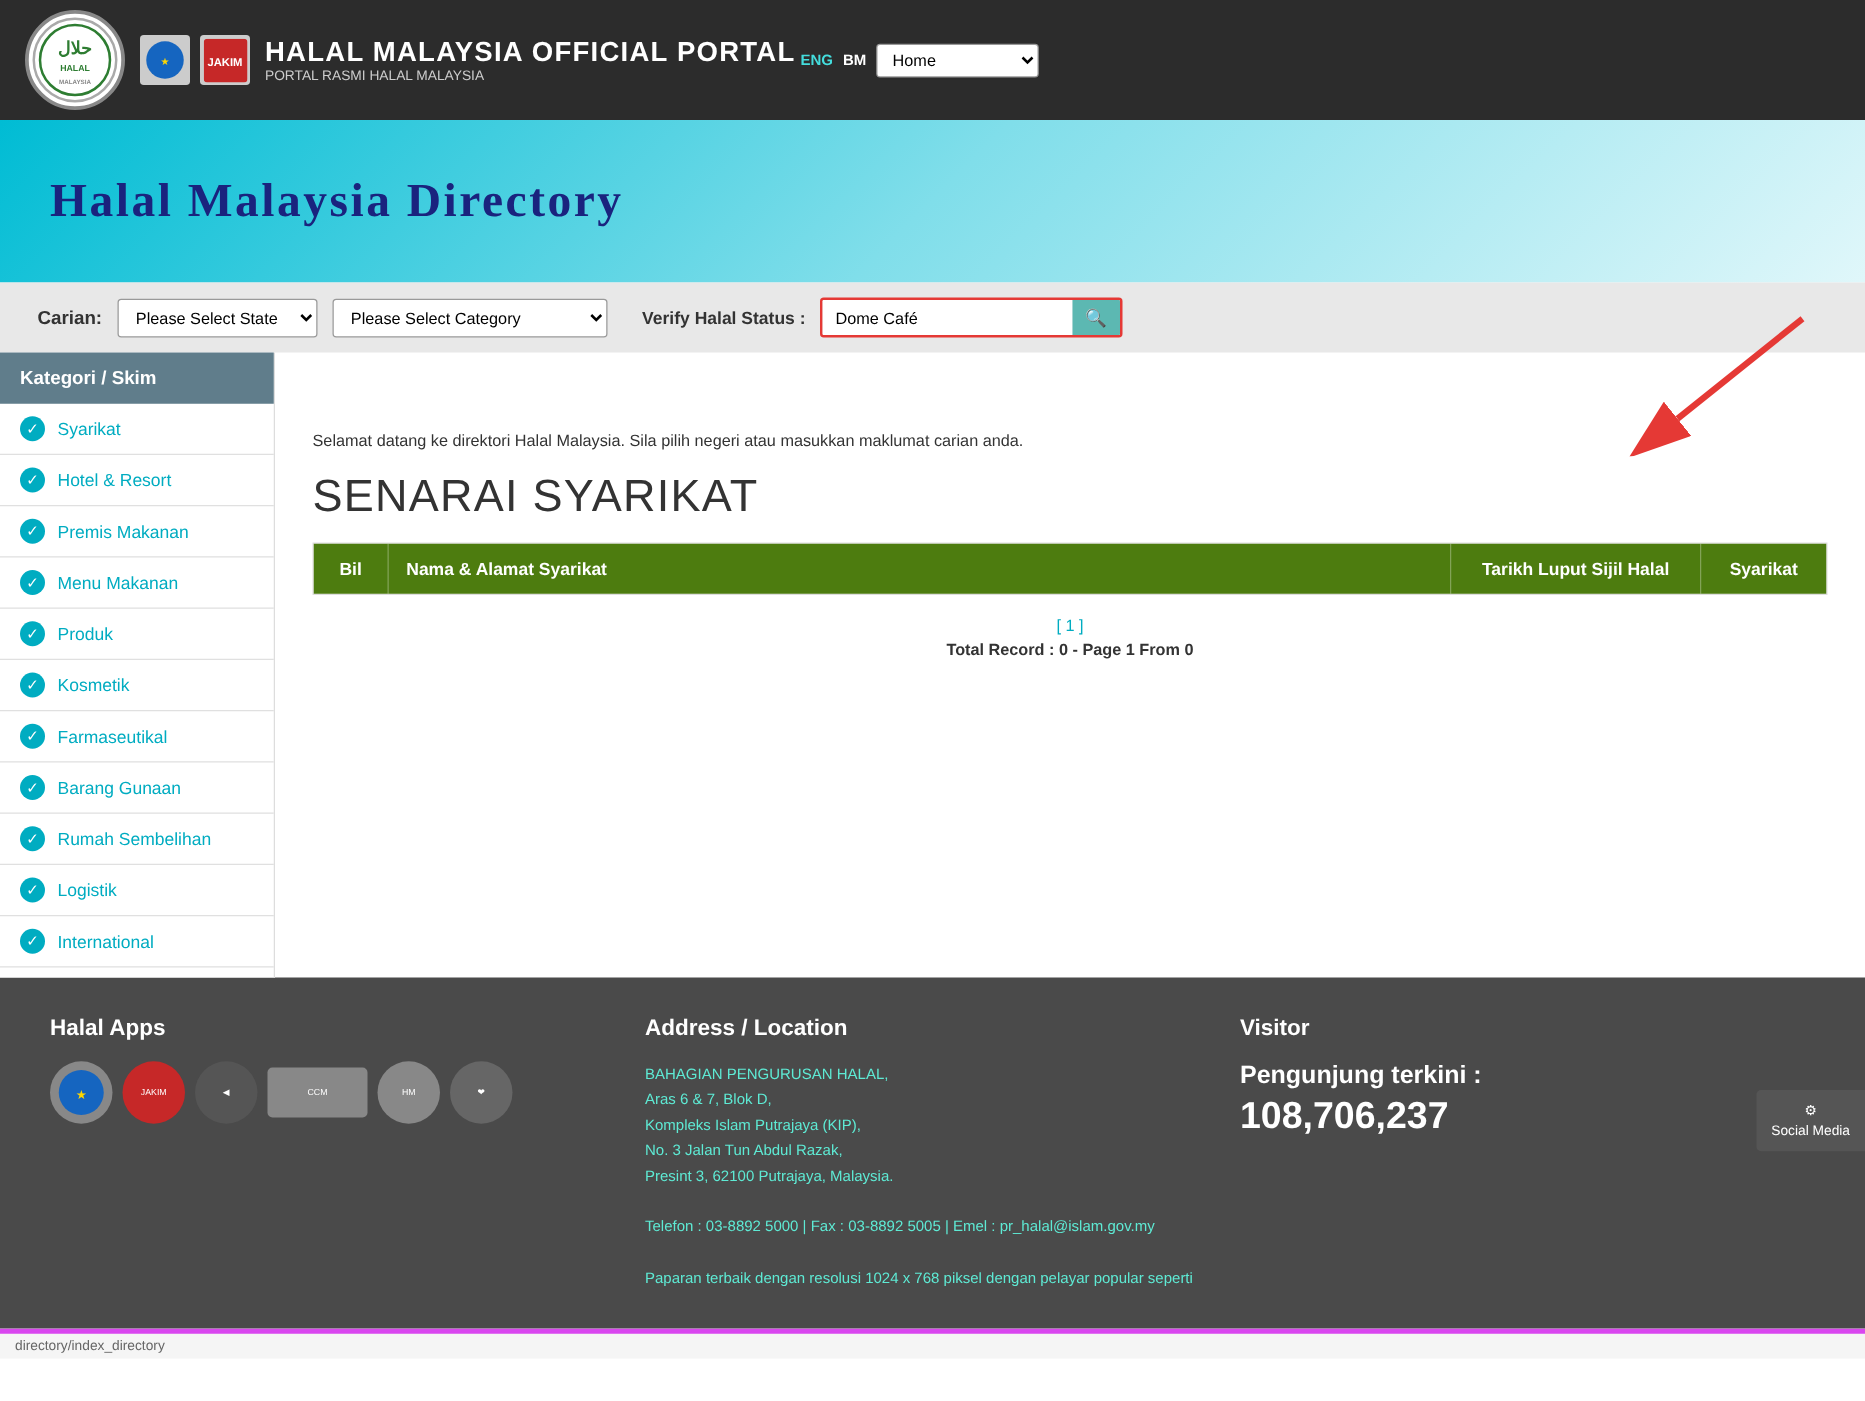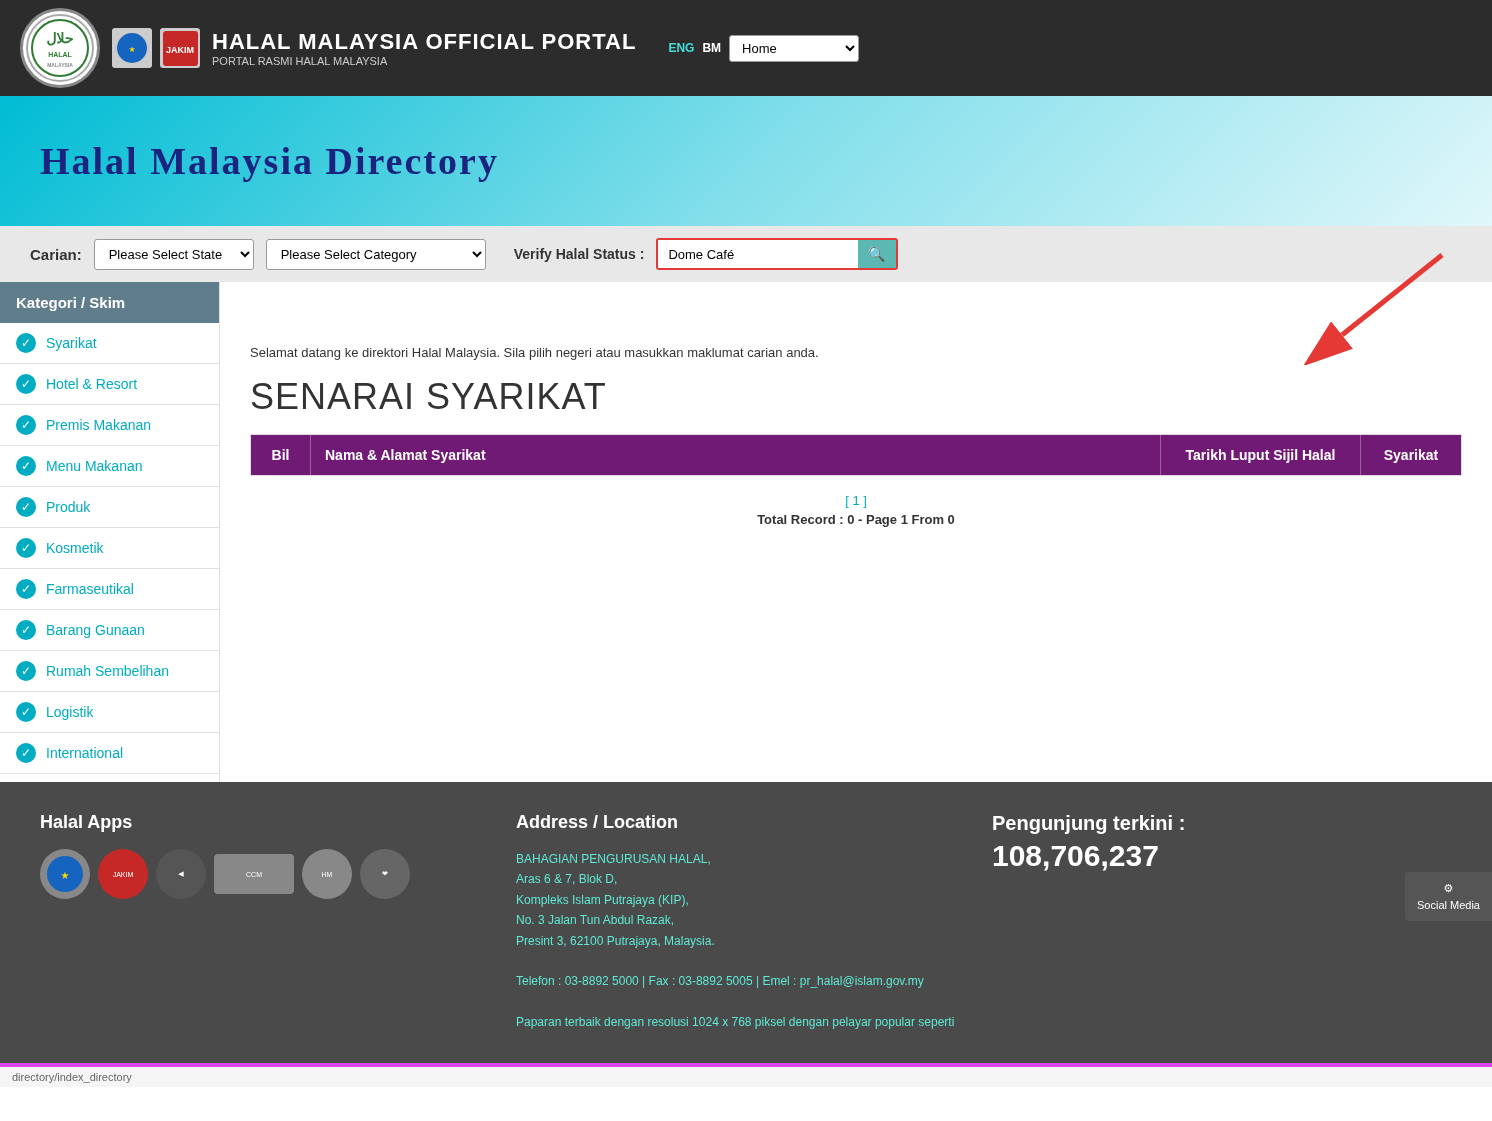--- a/index.html
+++ b/index.html
@@ -4,21 +4,21 @@
   <style>
     * { box-sizing: border-box; margin: 0; padding: 0; }
     body { font-family: Arial, sans-serif; font-size: 14px; background: #fff; min-width: 1492px; }
 
     
     .header-top {
       background: #2c2c2c;
       display: flex;
       align-items: center;
       padding: 8px 20px;
-      gap: 32px;
+      gap: 4px;
     }
     .header-logo-area {
       display: flex;
       align-items: center;
       gap: 12px;
     }
     .halal-logo {
       width: 80px; height: 80px;
       background: #fff;
       border-radius: 50%;
@@ -170,21 +170,21 @@
       color: #333;
       margin-bottom: 16px;
       letter-spacing: 1px;
     }
     .table-wrap {
       border: 1px solid #ddd;
     }
     .table-header {
       display: grid;
       grid-template-columns: 60px 1fr 200px 100px;
-      background: #701a75;
+      background: #4d7c0f;
       color: #fff;
     }
     .th {
       padding: 12px 14px;
       font-weight: bold;
       font-size: 14px;
       border-right: 1px solid rgba(255,255,255,0.3);
       text-align: center;
     }
     .th:last-child { border-right: none; }
@@ -461,20 +461,21 @@
       <div>No. 3 Jalan Tun Abdul Razak,</div>
       <div>Presint 3, 62100 Putrajaya, Malaysia.</div>
       <br>
       <div>Telefon : 03-8892 5000 | Fax : 03-8892 5005 | Emel : pr_halal@islam.gov.my</div>
       <br>
       <div>Paparan terbaik dengan resolusi 1024 x 768 piksel dengan pelayar popular seperti</div>
     </div>
   </div>
 
   <div class="footer-section">
+    <h3>Visitor</h3>
     <div class="visitor-label">Pengunjung terkini :</div>
     <div class="visitor-count">108,706,237</div>
   </div>
 </div>
 
 <div class="status-bar">
   <span>directory/index_directory</span>
 </div>
 
 </body></html>

